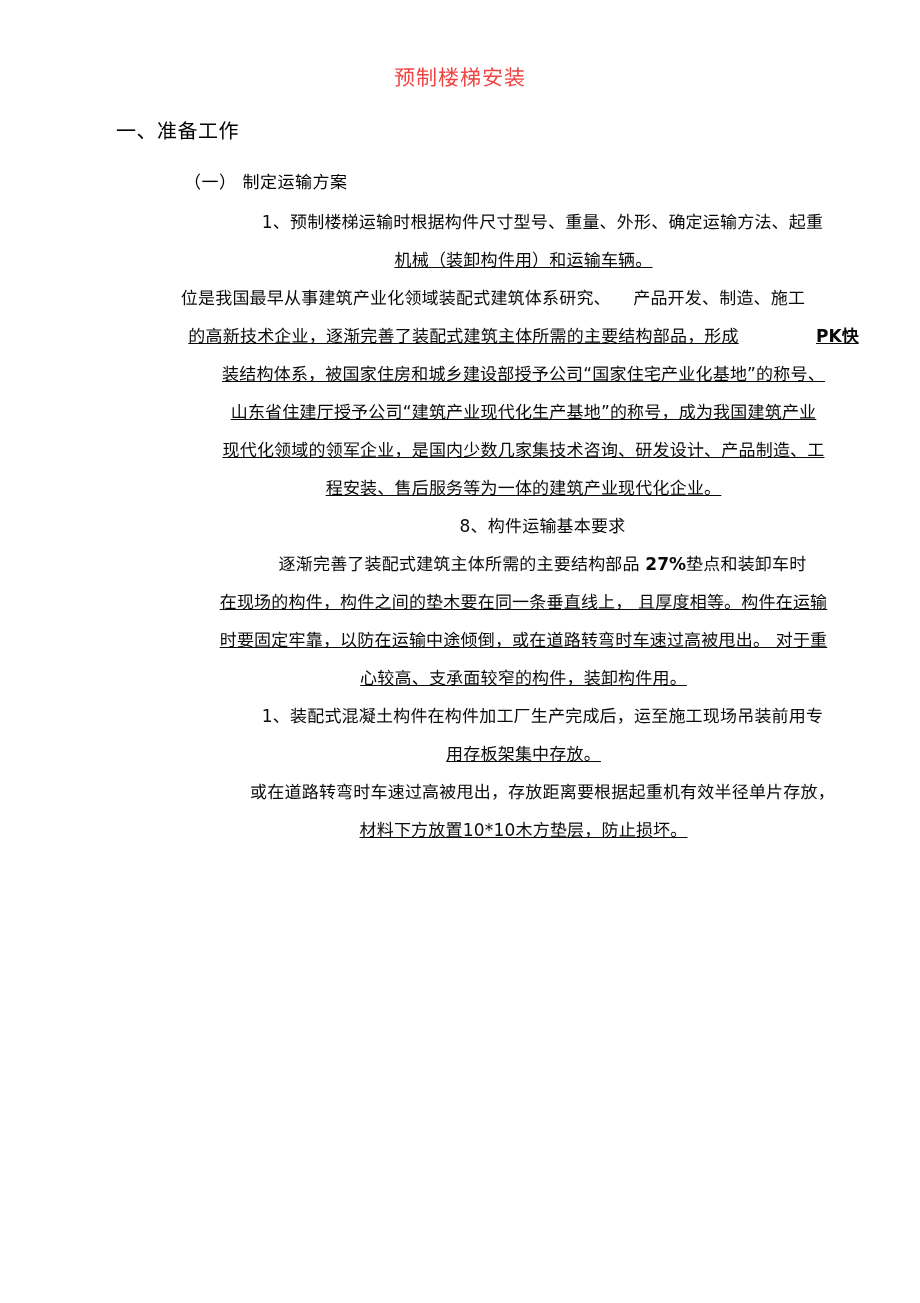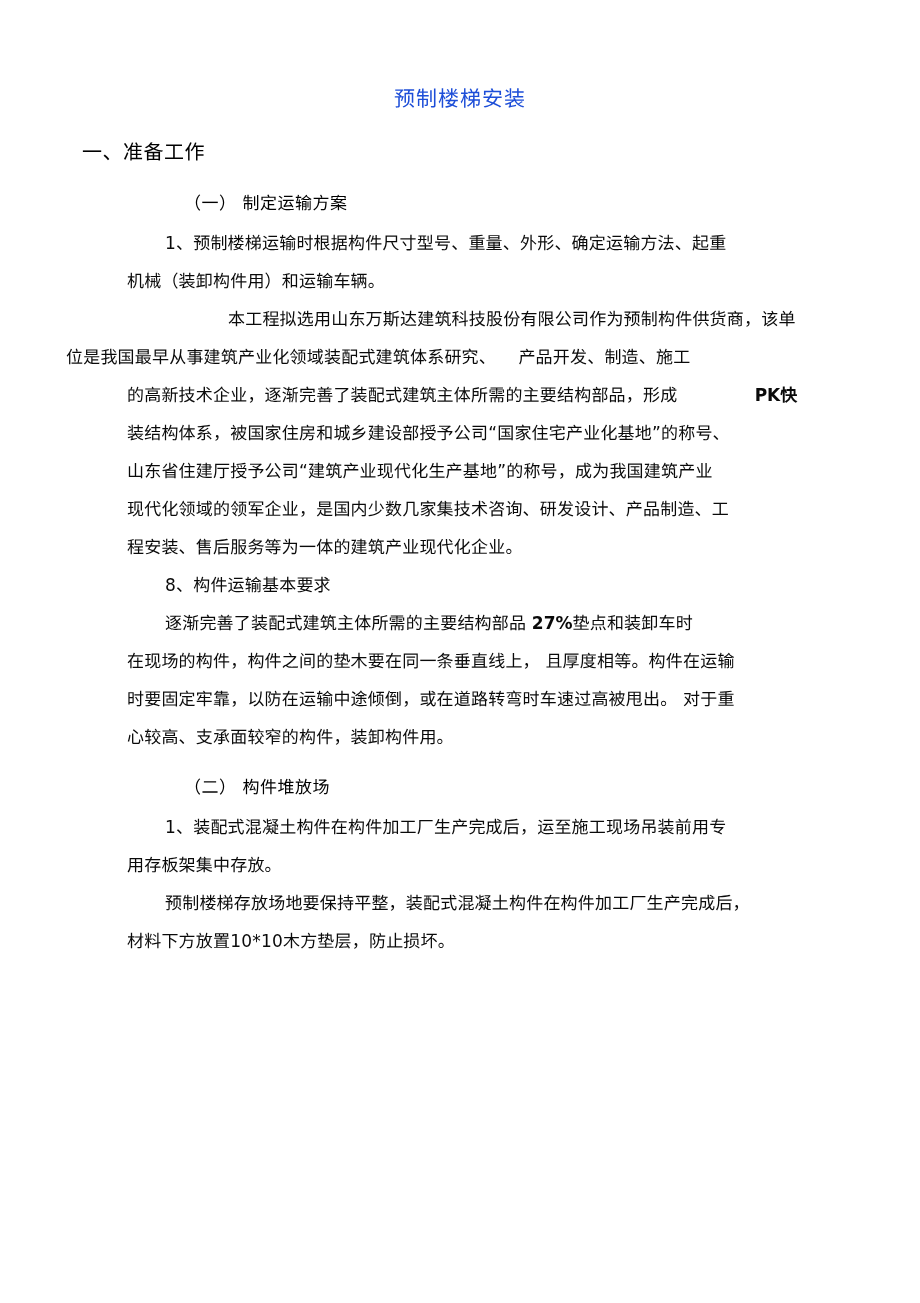--- a/index.html
+++ b/index.html
@@ -26,60 +26,61 @@
     top: 0;
     width: 920px;
   }
   
   .doc-title {
     text-align: center;
     font-size: 21px;
     font-weight: 400;
     letter-spacing: 1px;
     margin: 0;
-    padding-top: 84px;
+    padding-top: 63px;
     line-height: 30px;
-    color: #1d4ed8;
+    color: #ef4444;
   }
   
   .h-level1 {
     font-size: 20px;
     font-weight: 400;
     margin: 0;
     padding-top: 22px;
-    padding-left: 82px;
+    padding-left: 116px;
     line-height: 32px;
     letter-spacing: 0.5px;
   }
   .h-level2 {
     font-size: 17px;
     font-weight: 400;
     margin: 6px;
     padding-top: 14px;
     padding-left: 178px;
     line-height: 30px;
     letter-spacing: 0.5px;
   }
   .h-level2.tight {
     padding-top: 10px;
   }
   
   .para {
     margin: 0;
+    text-align: center;
   }
   .line {
     font-size: 17px;
     line-height: 38px;
     height: 38px;
     white-space: pre;
     letter-spacing: 0.2px;
     color: #0a0a0a;
   }
   
-  .ml { padding-left: 127px; }
+  .ml { padding-left: 127px; text-decoration: underline; }
   
   .ind { padding-left: 165px; }
   
   .ind-deep { padding-left: 228px; }
   .ind-mid  { padding-left: 66px; }
   b.strong {
     font-weight: 700;
     letter-spacing: 0;
   }
 </style>
@@ -94,46 +95,44 @@
     <h2 class="h-level1">一、准备工作</h2>
 
     <h3 class="h-level2">（一） 制定运输方案</h3>
 
     <div class="para">
       <div class="line ind">1、预制楼梯运输时根据构件尺寸型号、重量、外形、确定运输方法、起重</div>
       <div class="line ml">机械（装卸构件用）和运输车辆。</div>
     </div>
 
     <div class="para">
-      <div class="line ind-deep">本工程拟选用山东万斯达建筑科技股份有限公司作为预制构件供货商，该单</div>
       <div class="line ind-mid">位是我国最早从事建筑产业化领域装配式建筑体系研究、    产品开发、制造、施工</div>
       <div class="line ml"><span>的高新技术企业，逐渐完善了装配式建筑主体所需的主要结构部品，形成</span><span>		</span><b class="strong">PK快</b></div>
       <div class="line ml">装结构体系，被国家住房和城乡建设部授予公司“国家住宅产业化基地”的称号、</div>
       <div class="line ml">山东省住建厅授予公司“建筑产业现代化生产基地”的称号，成为我国建筑产业</div>
       <div class="line ml">现代化领域的领军企业，是国内少数几家集技术咨询、研发设计、产品制造、工</div>
       <div class="line ml">程安装、售后服务等为一体的建筑产业现代化企业。</div>
     </div>
 
     <div class="para">
       <div class="line ind">8、构件运输基本要求</div>
     </div>
 
     <div class="para">
       <div class="line ind"><span>逐渐完善了装配式建筑主体所需的主要结构部品 </span><b class="strong">27%</b><span>垫点和装卸车时</span></div>
       <div class="line ml">在现场的构件，构件之间的垫木要在同一条垂直线上， 且厚度相等。构件在运输</div>
       <div class="line ml">时要固定牢靠，以防在运输中途倾倒，或在道路转弯时车速过高被甩出。 对于重</div>
       <div class="line ml">心较高、支承面较窄的构件，装卸构件用。</div>
     </div>
 
-    <h3 class="h-level2 tight">（二） 构件堆放场</h3>
 
     <div class="para">
       <div class="line ind">1、装配式混凝土构件在构件加工厂生产完成后，运至施工现场吊装前用专</div>
       <div class="line ml">用存板架集中存放。</div>
     </div>
 
     <div class="para">
-      <div class="line ind">预制楼梯存放场地要保持平整，装配式混凝土构件在构件加工厂生产完成后，</div>
+      <div class="line ind">或在道路转弯时车速过高被甩出，存放距离要根据起重机有效半径单片存放，</div>
       <div class="line ml">材料下方放置10*10木方垫层，防止损坏。</div>
     </div>
 
   </div>
 </div>
 
 </body></html>

